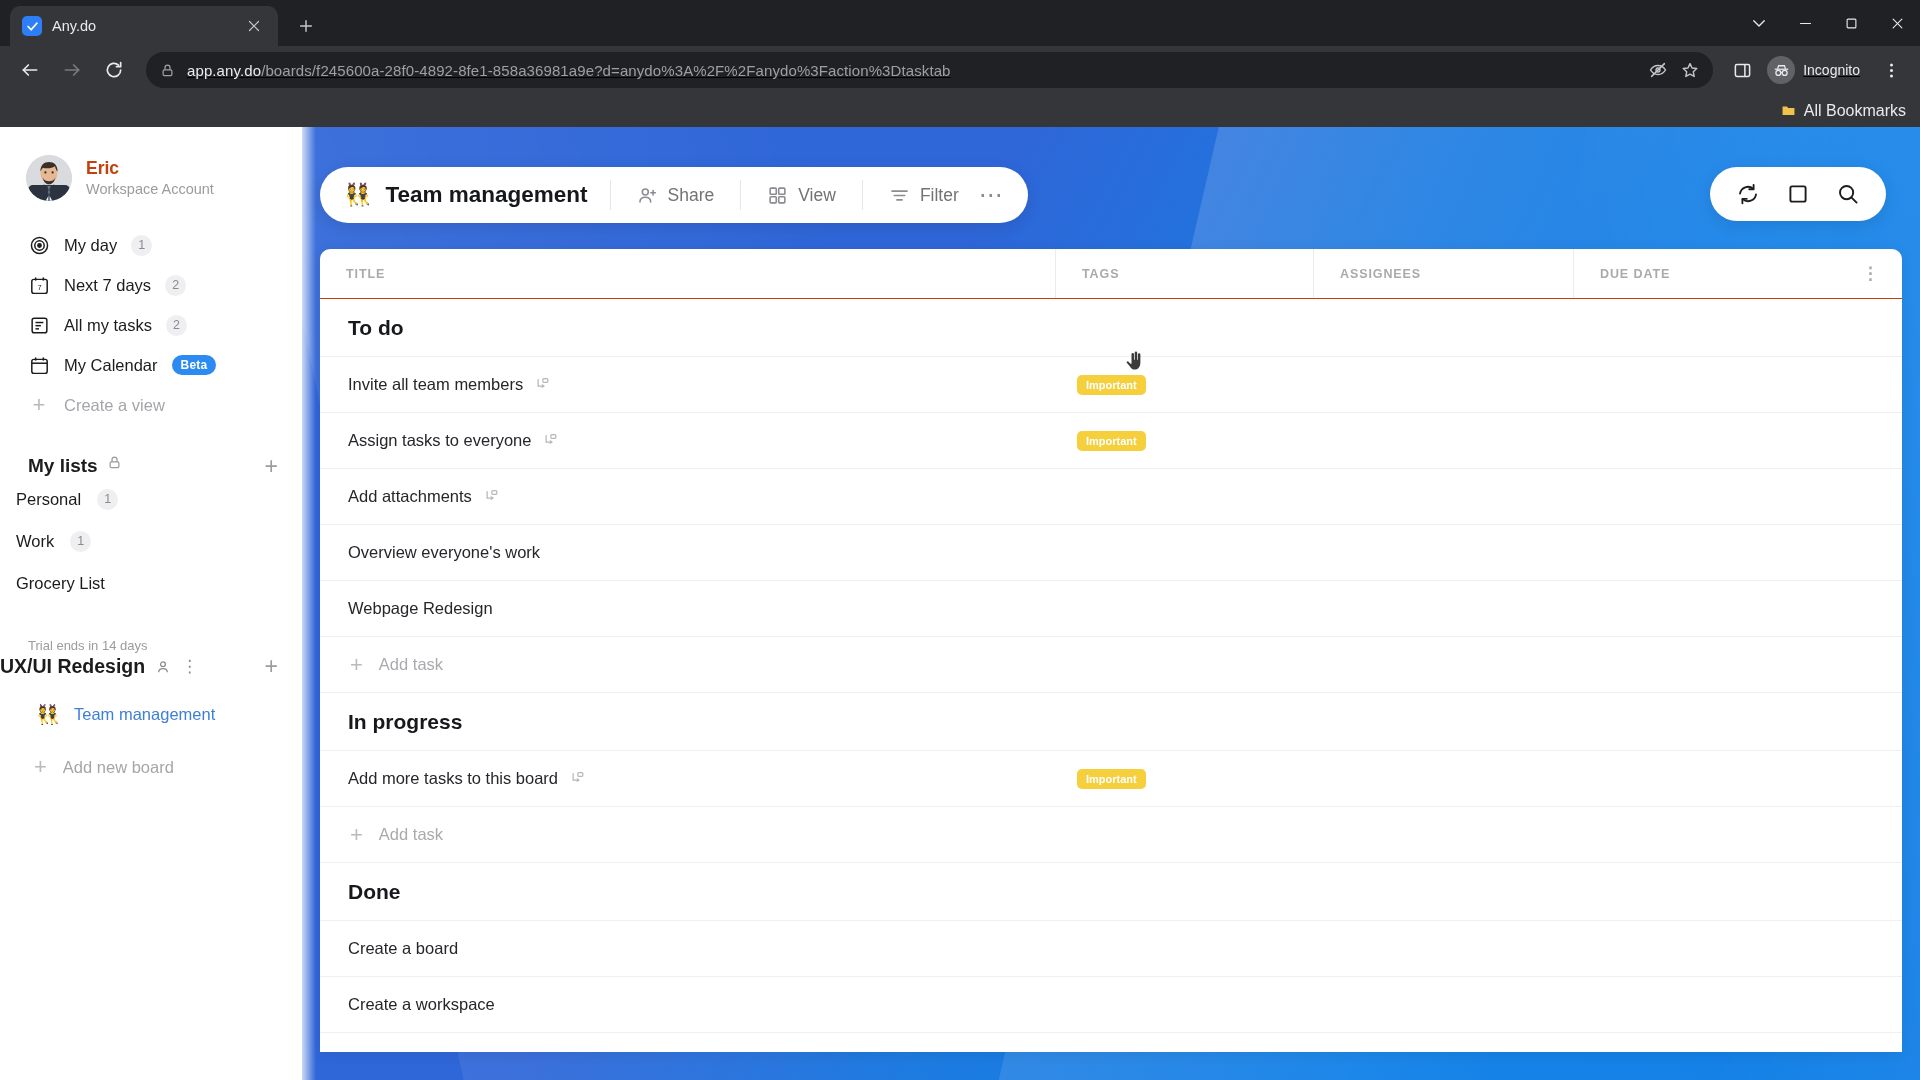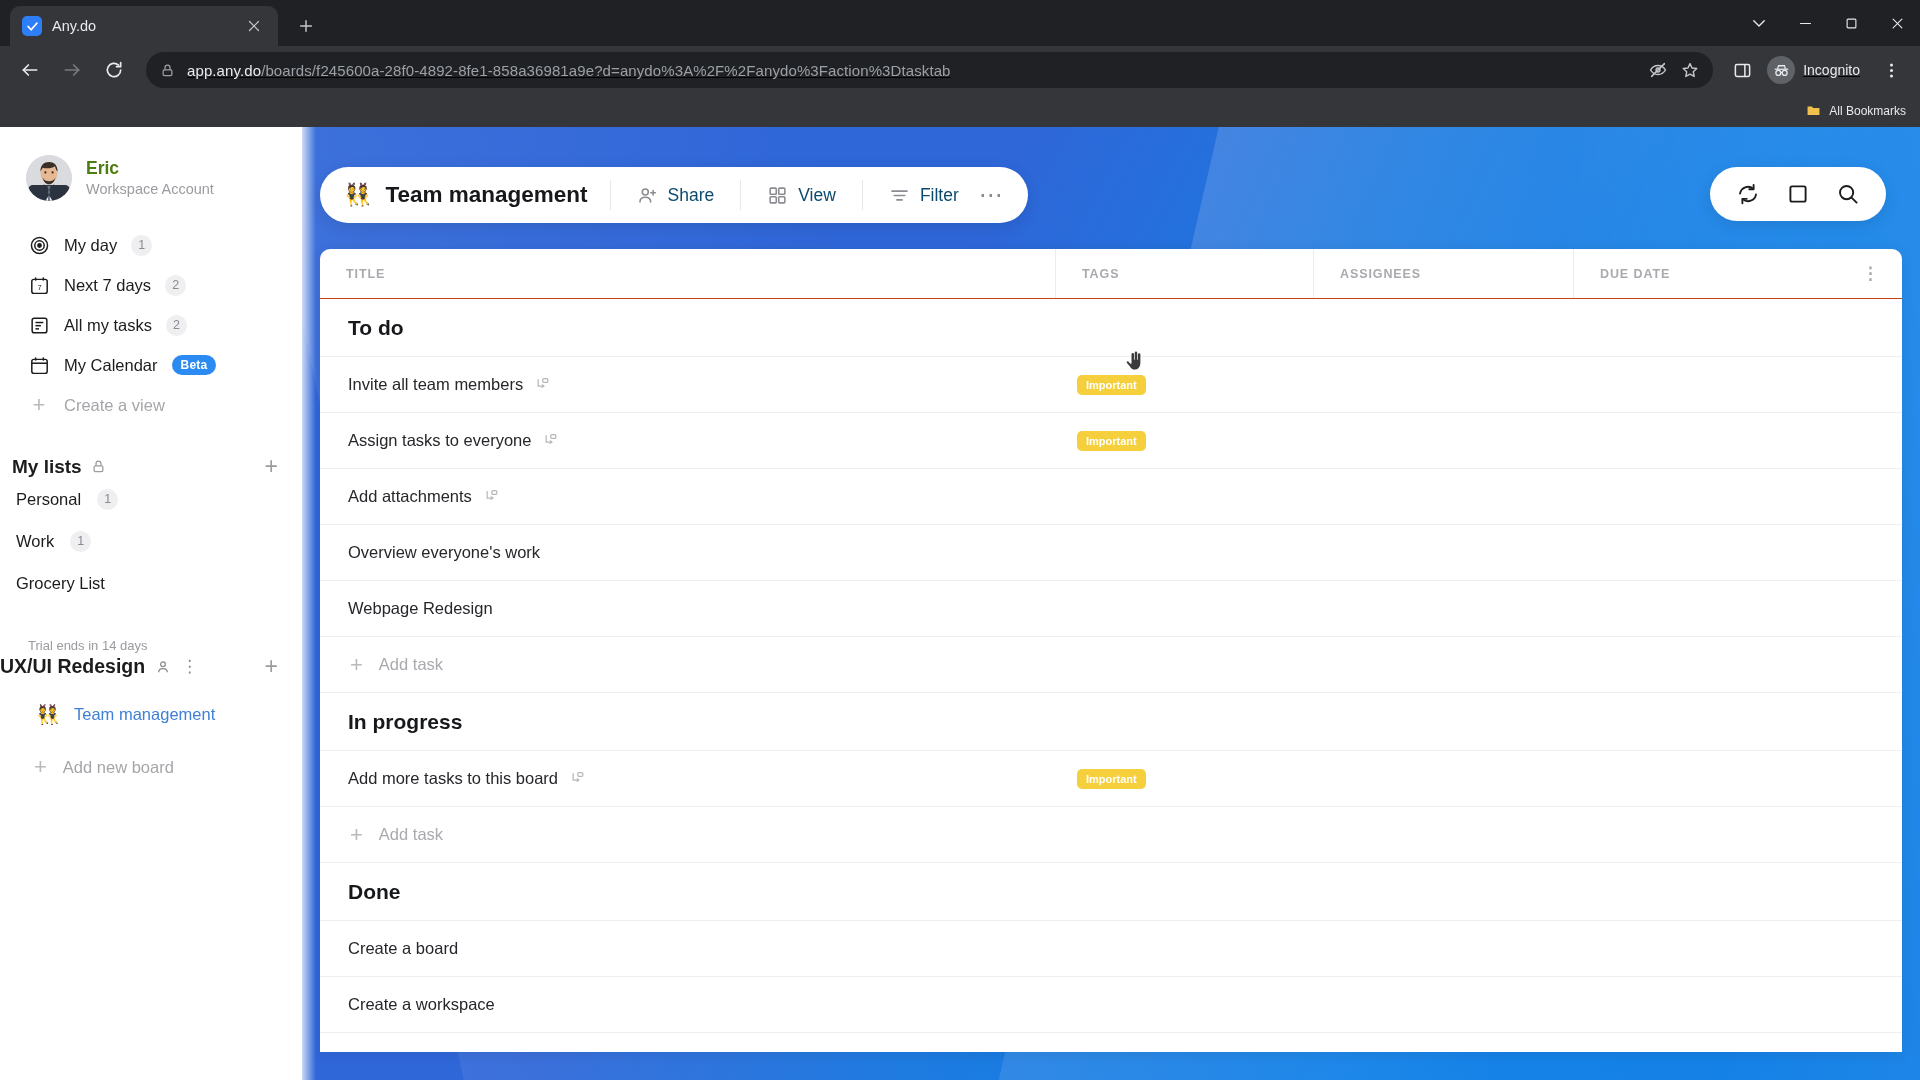--- a/index.html
+++ b/index.html
@@ -51,47 +51,47 @@
   .tb-right { display:flex; align-items:center; }
   .tb-icon { width:38px; height:38px; display:flex; align-items:center; justify-content:center; border-radius:50%; }
   .tb-icon svg { width:19px; height:19px; }
   .incognito-pill { display:flex; align-items:center; gap:8px; padding: 4px 12px 4px 6px; border-radius:20px; }
   .incognito-av { width:28px; height:28px; border-radius:50%; background:#5f6368; display:flex; align-items:center; justify-content:center; }
   .incognito-av svg { width:19px; height:19px; }
   .incognito-label { color:#e8eaed; font-size:14px; white-space:nowrap; }
 
   .bookmarks { height:33px; background:#35363a; display:flex; align-items:center; justify-content:flex-end; padding-right:14px; gap:8px; }
   .bm-folder svg { width:15px; height:15px; display:block; }
-  .bm-label { color:#e8eaed; font-size:12px; }
+  .bm-label { color:#e8eaed; font-size:16px; }
 
   
   .page { flex:1; display:flex; background:#fff; position:relative; overflow:hidden; }
 
   
   .sidebar { width:302px; flex:0 0 302px; background:#fff; padding-top:16px; position:relative; z-index:3; }
   .profile { display:flex; align-items:center; gap:14px; padding: 12px 0 10px 26px; }
   .avatar { width:46px; height:46px; border-radius:50%; overflow:hidden; flex:0 0 auto; background:#d7d9dc; position:relative; }
   .avatar svg { width:46px; height:46px; display:block; }
-  .profile-name { font-size:17.5px; font-weight:bold; color:#4d7c0f; line-height:1.25; }
+  .profile-name { font-size:17.5px; font-weight:bold; color:#c2410c; line-height:1.25; }
   .profile-sub { font-size:14.5px; color:#9b9ba0; line-height:1.3; }
 
   .nav { margin-top:14px; }
   .nav-item { display:flex; align-items:center; gap:14px; height:40px; padding-left:28px; }
   .nav-ico { width:22px; height:22px; flex:0 0 auto; display:flex; align-items:center; justify-content:center; }
   .nav-ico svg { width:21px; height:21px; display:block; }
   .nav-label { font-size:16.5px; color:#1c1c1e; white-space:nowrap; }
   .nav-label.muted { color:#a5a6aa; }
   .count {
     min-width:21px; height:21px; padding:0 6px; border-radius:11px; background:#efeff1;
     font-size:12.5px; color:#8a8b90; display:flex; align-items:center; justify-content:center;
   }
   .beta { background:#2b8bf2; color:#fff; font-size:12px; font-weight:bold; padding:3px 9px; border-radius:11px; letter-spacing:.2px; }
   .plus-ico { width:22px; display:flex; justify-content:center; color:#b9babe; font-size:22px; line-height:1; font-weight:300; }
 
-  .sec-head { display:flex; align-items:center; gap:9px; padding-left:12px; padding-right:24px; margin-top:30px; }
+  .sec-head { display:flex; gap:9px; padding-left:28px; padding-right:24px; margin-top:30px; }
   .sec-title { font-size:19px; font-weight:bold; color:#1c1c1e; }
   .sec-head svg { width:15px; height:15px; display:block; }
   .sec-add { margin-left:auto; color:#9b9ba0; font-size:23px; line-height:1; font-weight:300; }
 
   .list-item { display:flex; align-items:center; gap:16px; height:42px; padding-left:16px; }
   .list-label { font-size:16.5px; color:#1c1c1e; }
 
   .trial { font-size:13px; color:#9b9ba0; padding-left:28px; margin-top:34px; }
   .ws-head { display:flex; align-items:center; gap:10px; padding-right:24px; margin-top:2px; }
   .ws-title { font-size:19.5px; font-weight:bold; color:#1c1c1e; }
@@ -119,21 +119,21 @@
 
   .title-pill {
     position:absolute; left:18px; top:40px; height:56px; background:#fff; border-radius:28px;
     display:flex; align-items:center; padding-left:24px; padding-right:6px; box-shadow:0 4px 16px rgba(0,0,0,.10);
   }
   .pill-emoji { font-size:22px; margin-right:14px; }
   .pill-title { font-size:22.5px; font-weight:bold; color:#17181c; white-space:nowrap; }
   .pill-sep { width:1px; height:30px; background:#e6e7ea; margin: 0 22px; }
   .pill-btn { display:flex; align-items:center; gap:10px; padding: 0 4px; }
   .pill-btn svg { width:21px; height:21px; display:block; }
-  .pill-btn-label { font-size:17.5px; color:#0c4a6e; white-space:nowrap; }
+  .pill-btn-label { font-size:17.5px; color:#737373; white-space:nowrap; }
   .pill-more { padding: 0 18px 0 16px; color:#8b8c92; font-size:24px; line-height:.55; letter-spacing:1px; }
 
   .hand-cursor { position:absolute; left:822px; top:222px; width:22px; height:24px; }
 
   .topright-pill {
     position:absolute; right:34px; top:40px; height:54px; background:#fff; border-radius:27px;
     display:flex; align-items:center; gap:26px; padding: 0 26px; box-shadow:0 4px 16px rgba(0,0,0,.10);
   }
   .topright-pill svg { width:24px; height:24px; display:block; }
 

